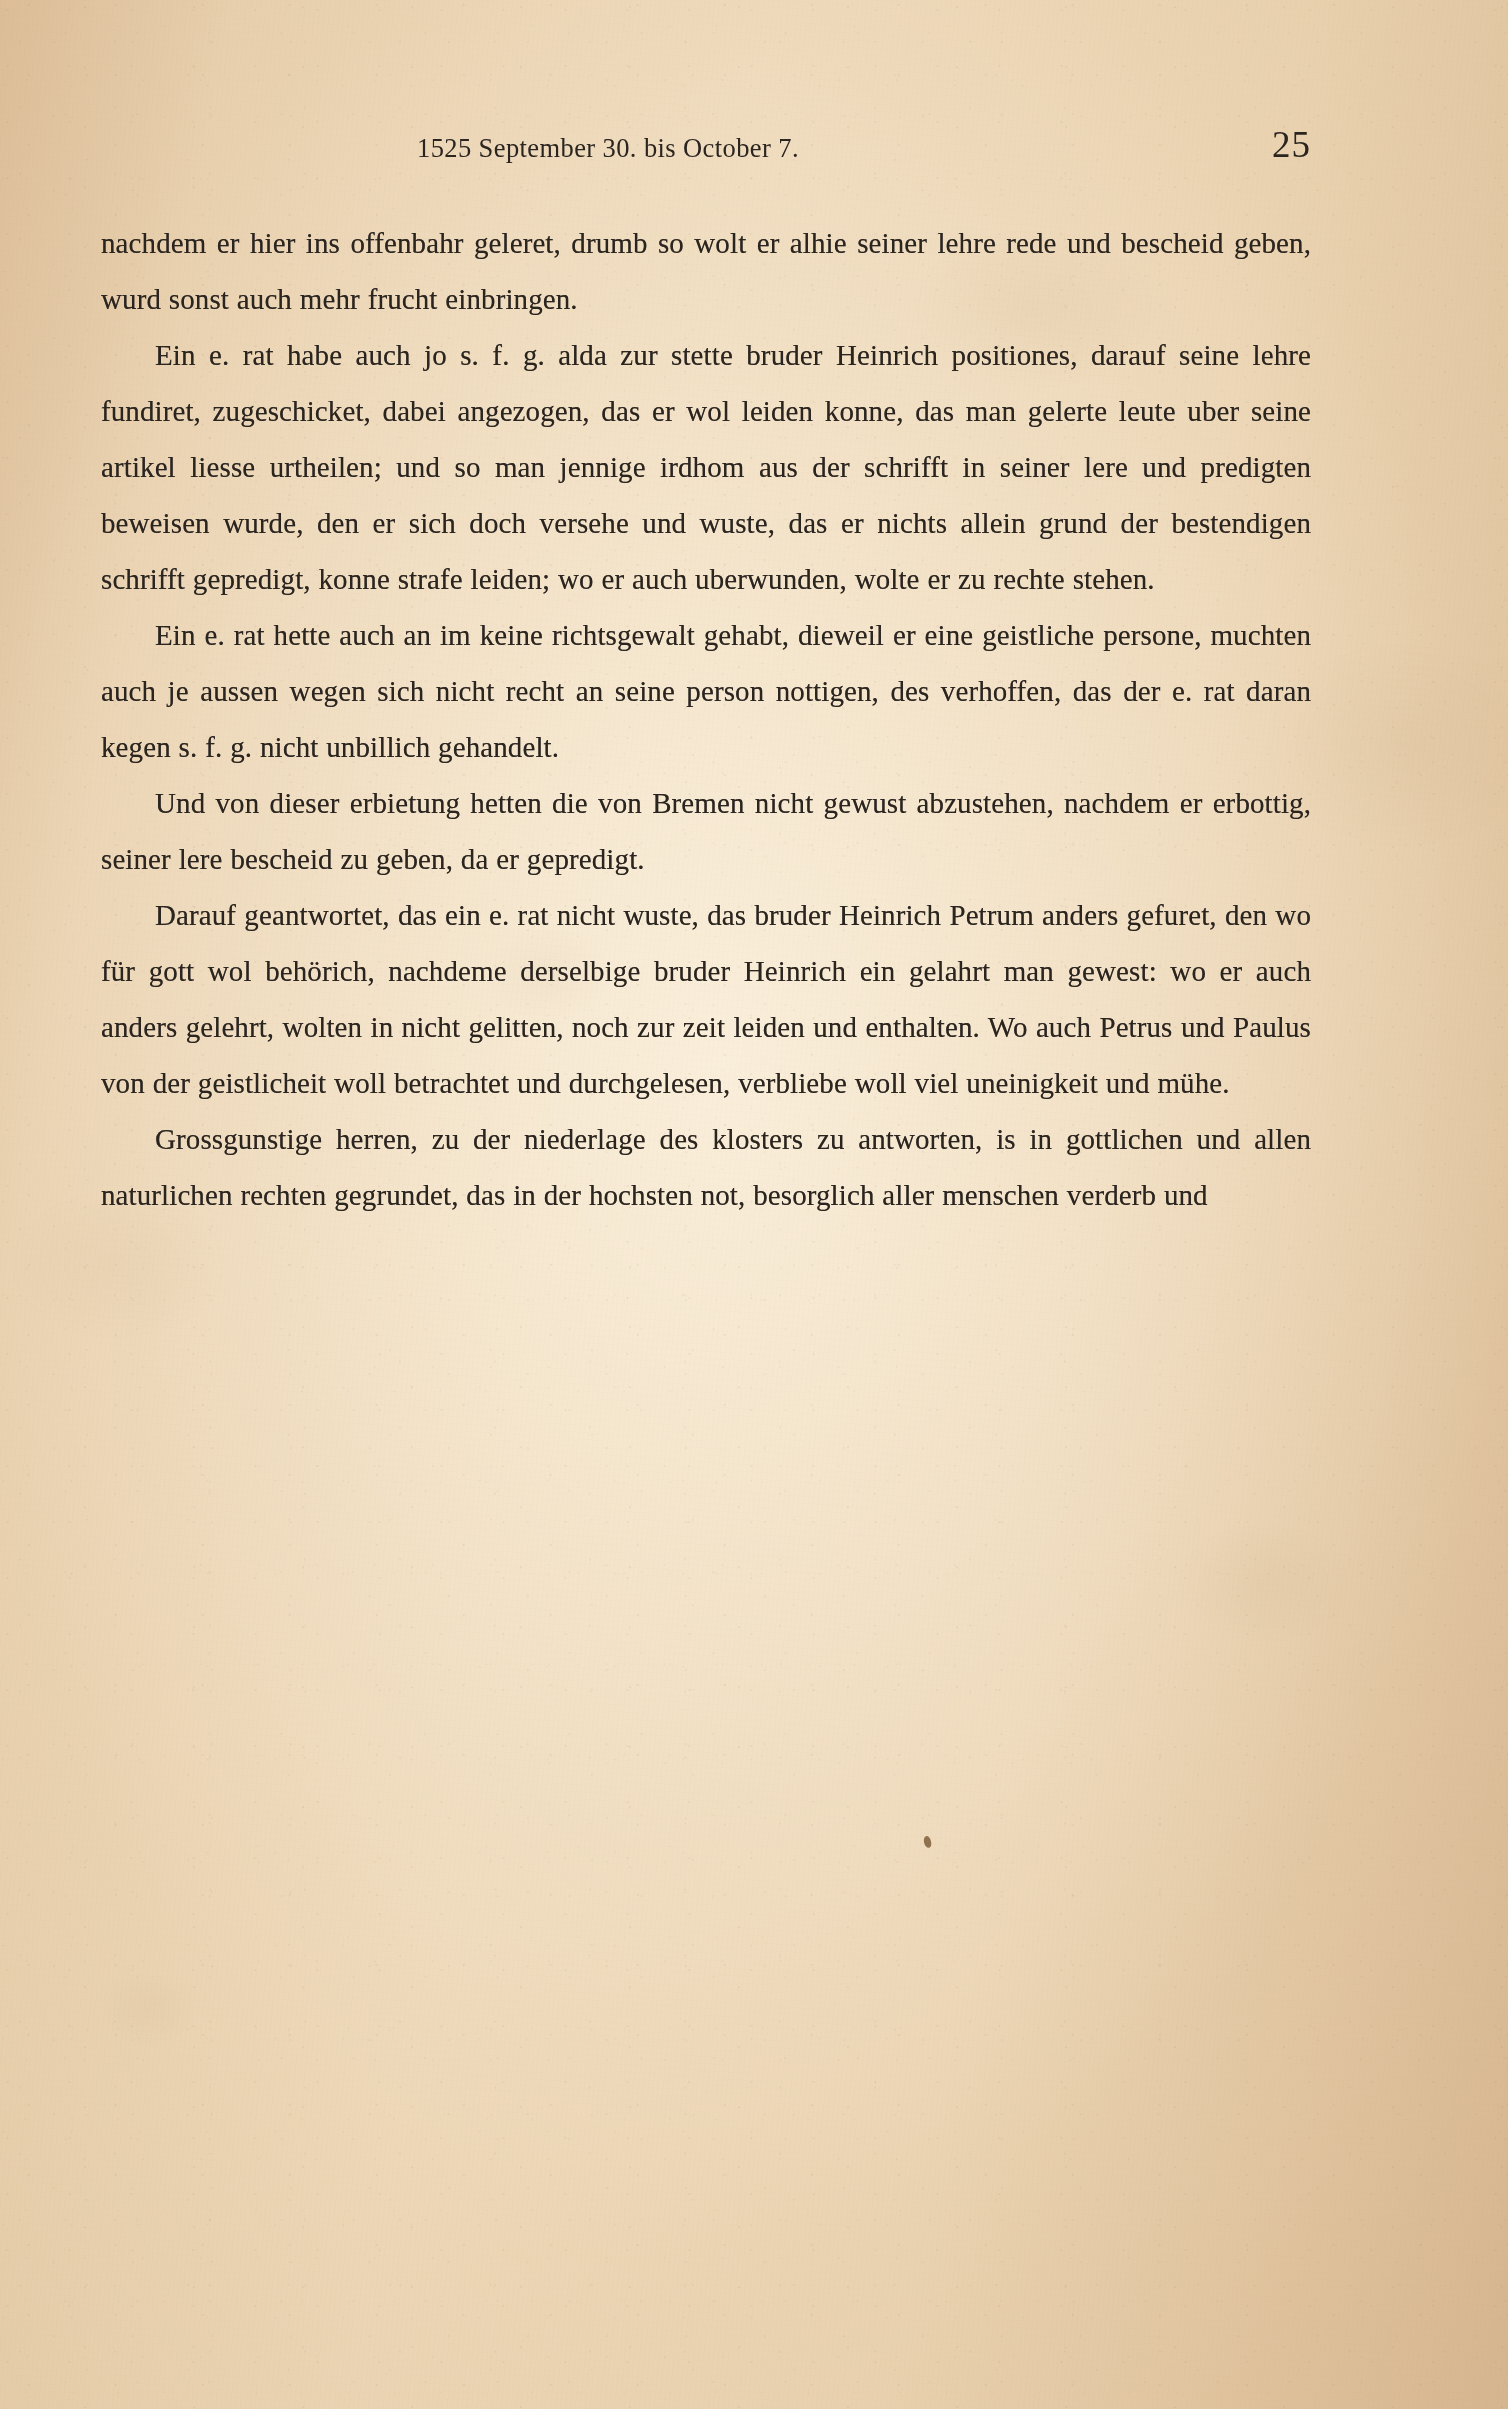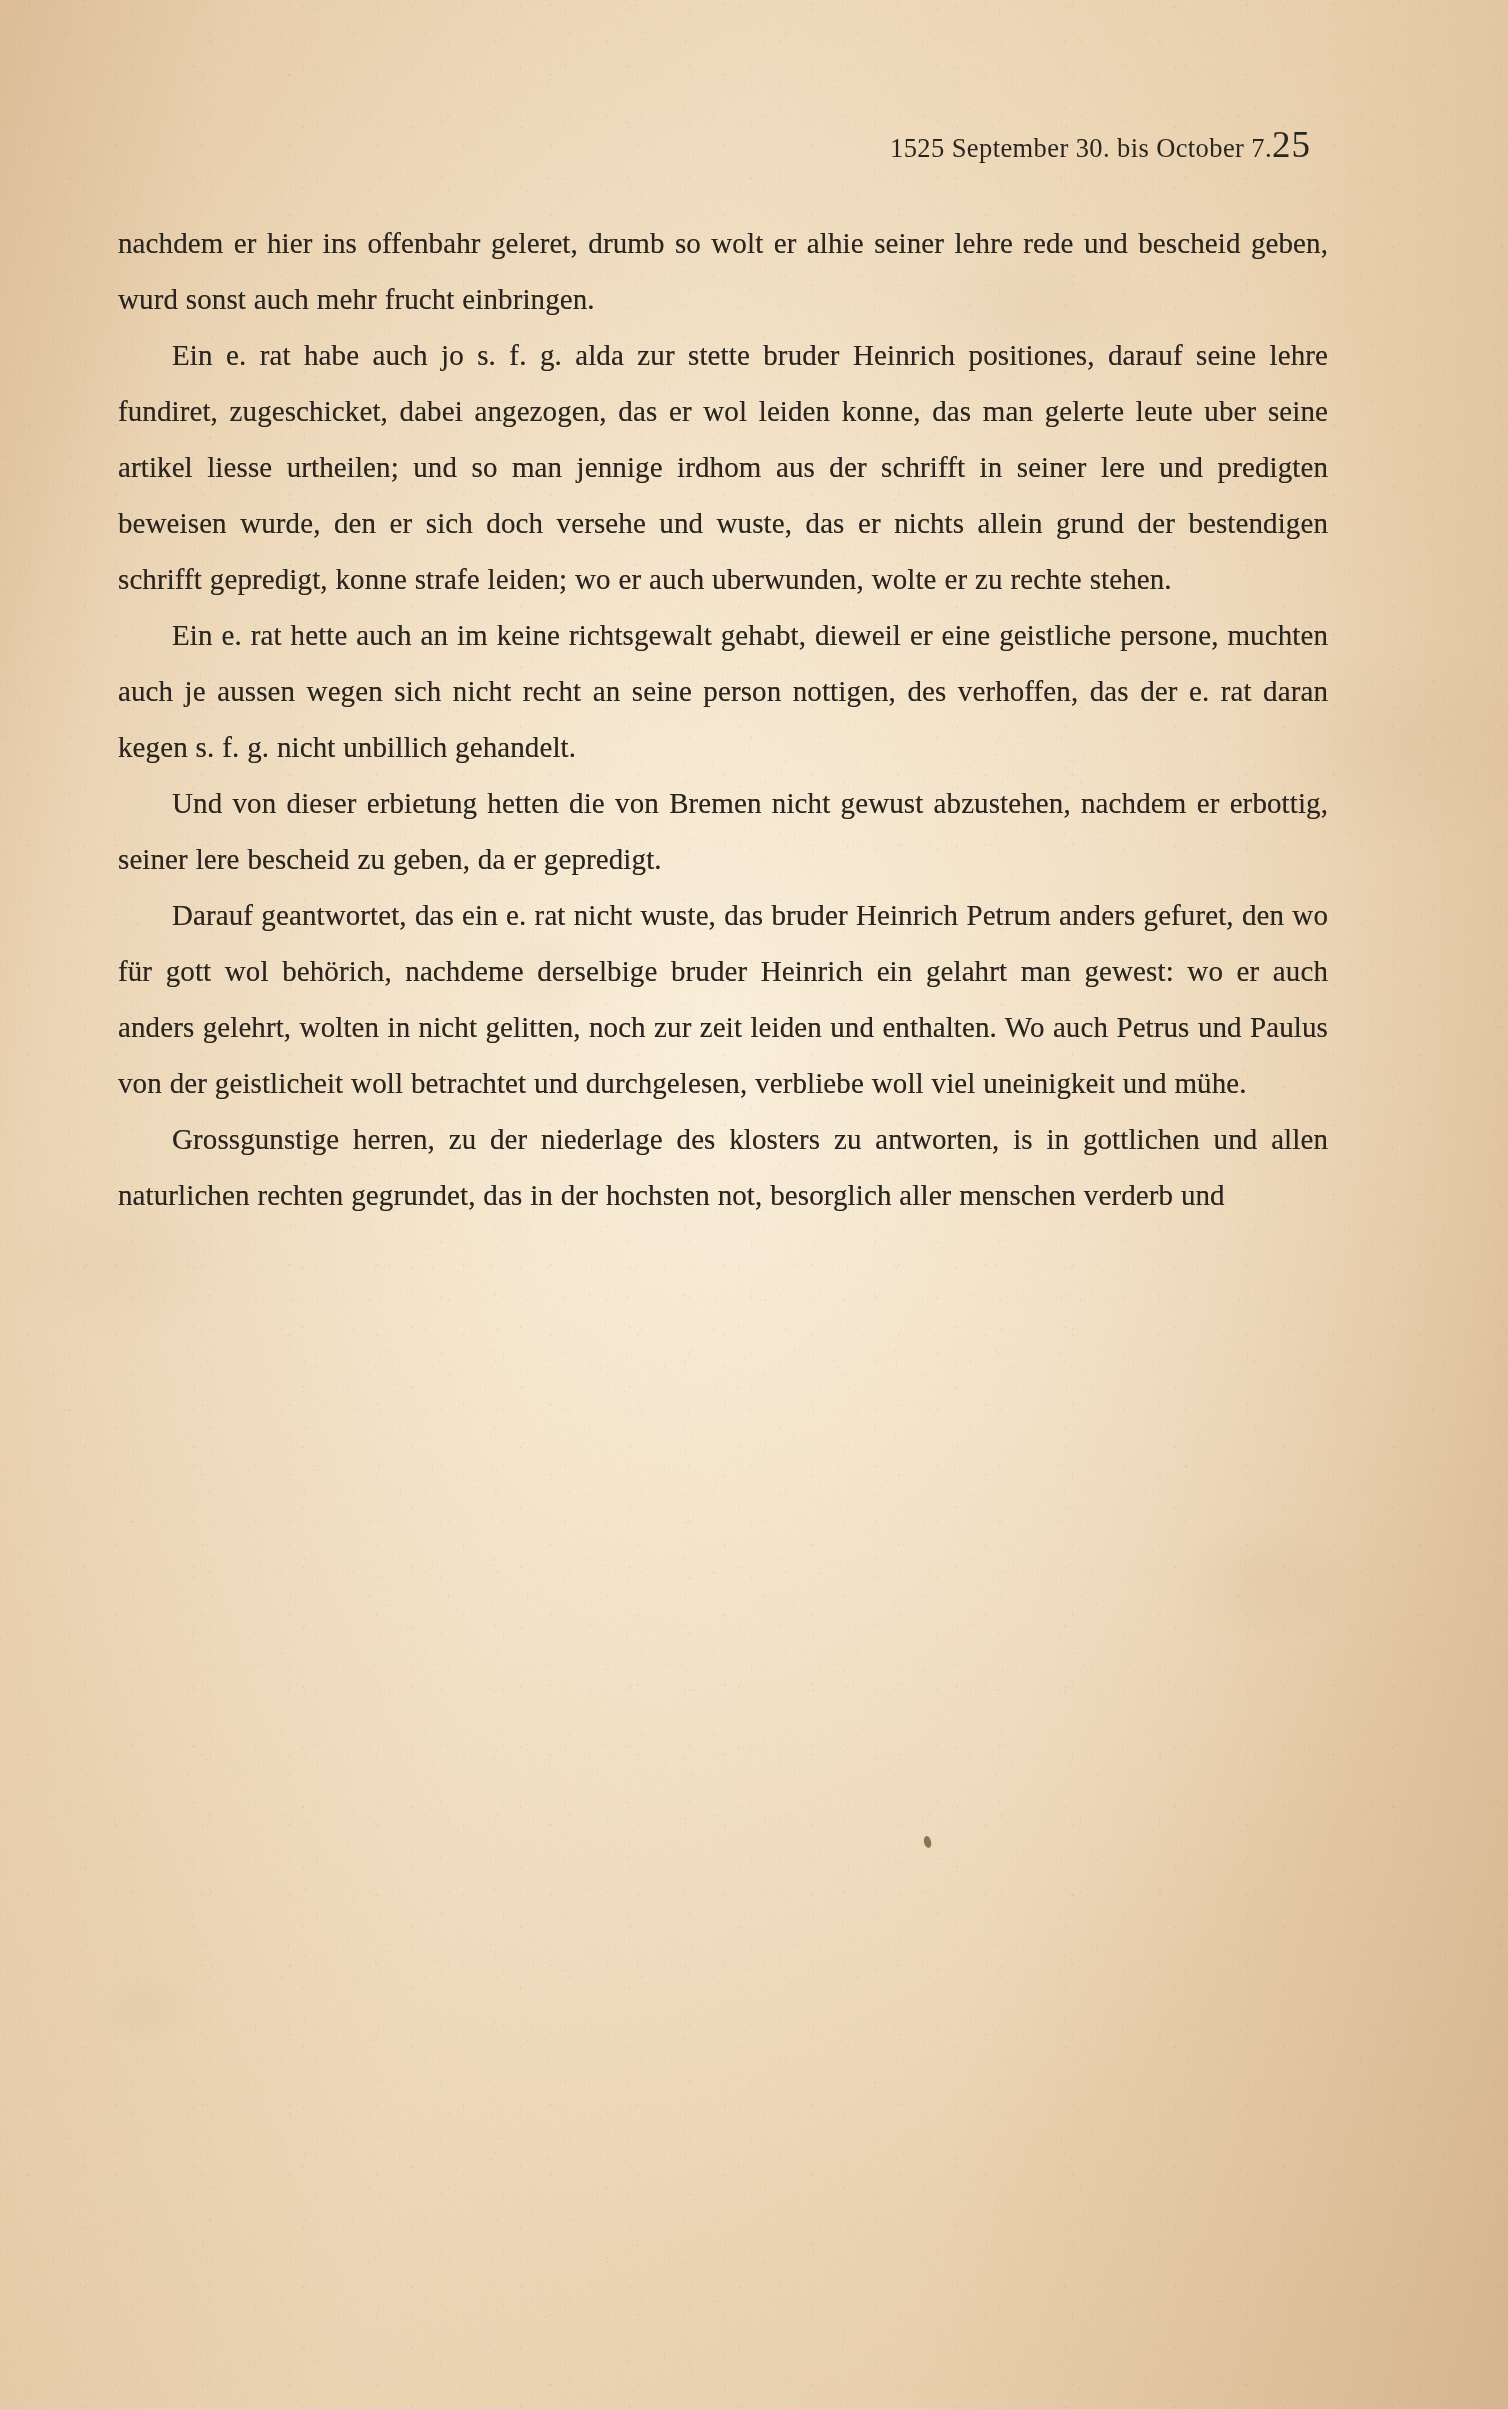--- a/index.html
+++ b/index.html
@@ -110,37 +110,37 @@
     color: #2a241d;
   }
 
   .running-head {
     position: absolute;
     left: 0;
     top: 123px;
     width: 1210px;
     display: flex;
     align-items: baseline;
-    justify-content: flex-end;
+    justify-content: space-between;
     font-size: 26.5px;
     letter-spacing: 0.4px;
     color: #2b2520;
   }
   .running-head .rh-title {
     margin-left: 316px;   
     white-space: nowrap;
   }
   .running-head .rh-folio {
     font-size: 37px;
     letter-spacing: 1px;
   }
 
   .body-text {
     position: absolute;
-    left: 17px;
+    left: 0;
     top: 215px;
     width: 1210px;
   }
 
   .para {
     margin: 0;
     font-size: 29px;
     line-height: 56px;
     text-align: justify;
     text-align-last: left;

